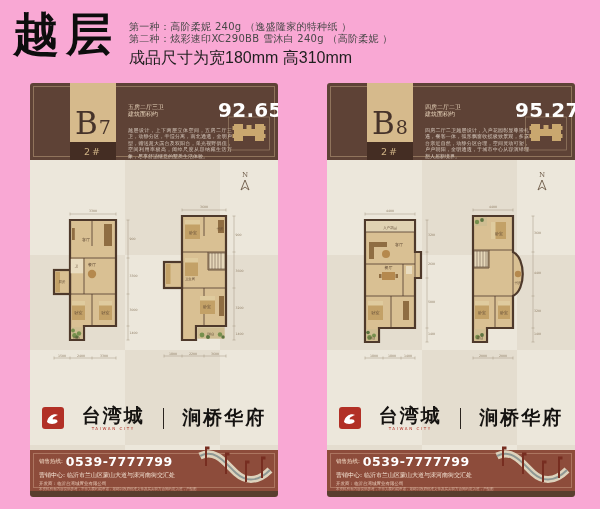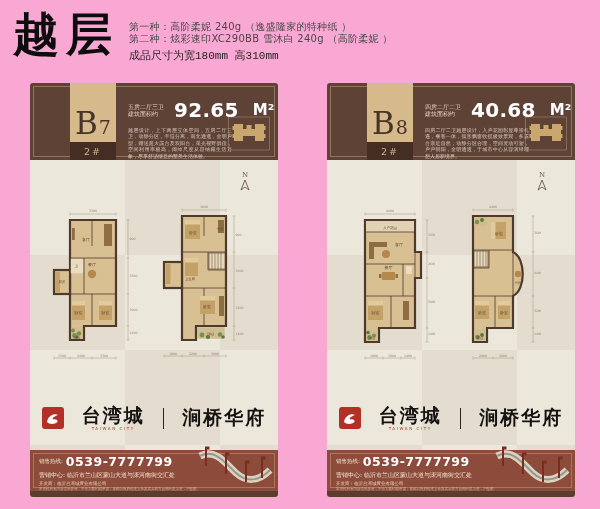--- a/index.html
+++ b/index.html
@@ -3,37 +3,37 @@
 <meta charset="utf-8">
 <style>
   html,body{margin:0;padding:0;background:#fff;}
   .page{position:relative;width:600px;height:509px;background:#f9a8d4;overflow:hidden;
         font-family:"DejaVu Sans",sans-serif;}
   
   .main-title{position:absolute;left:13px;top:8px;font-family:"DejaVu Serif",serif;
         font-weight:bold;font-size:46px;letter-spacing:7px;color:#0d0d0d;line-height:52px;}
   .specs{position:absolute;left:129px;top:21px;color:#3c3c3c;}
   .spec-line{font-size:10px;line-height:12px;color:#474747;letter-spacing:.3px;}
-  .spec-size{font-size:11px;color:#1f1f1f;margin-top:3px;font-family:Liberation Mono, monospace;}
+  .spec-size{font-size:16px;color:#1f1f1f;margin-top:3px;font-family:Liberation Sans, sans-serif;}
   
   .panel{position:absolute;top:83px;width:248px;height:414px;border-radius:3px;overflow:hidden;}
   .panel.left{left:30px;} .panel.right{left:327px;}
   .panel-header{position:absolute;left:0;top:0;width:100%;height:77px;background:#5e4236;}
   .header-border{position:absolute;inset:3px;border:1px solid rgba(219,193,150,.4);pointer-events:none;}
   .unit-tab{position:absolute;left:40px;top:0;width:46px;height:59px;background:#d6ba8c;
         display:flex;align-items:flex-end;justify-content:center;padding-bottom:4px;box-sizing:border-box;}
   .unit-letter{font-family:"DejaVu Serif",serif;font-size:31px;line-height:30px;color:#46332a;}
   .unit-number{font-family:"DejaVu Serif",serif;font-size:19px;line-height:22px;color:#46332a;margin-left:1px;}
   .block-tag{position:absolute;left:40px;top:59px;width:46px;height:19px;background:#442d23;
         color:#cfb285;font-size:9.5px;letter-spacing:2px;display:flex;align-items:center;justify-content:center;}
   .unit-info{position:absolute;left:98px;top:15px;right:56px;}
   .info-row{display:flex;align-items:center;}
   .rooms-wrap{font-size:6px;line-height:7.5px;color:#e8d4bb;white-space:nowrap;}
   .area-divider{width:1px;height:16px;background:rgba(255,255,255,.65);margin:0 5px;}
-  .area-value{font-size:20px;font-weight:bold;color:#ffffff;letter-spacing:.3px;white-space:nowrap;}
+  .area-value{font-size:20px;font-weight:bold;color:#ffffff;letter-spacing:.3px;white-space:nowrap;margin-left:44px;}
   .area-unit{font-size:15px;font-weight:bold;color:#ffffff;margin-left:14px;}
   .unit-desc{margin-top:5px;width:104px;font-size:5px;line-height:6.4px;color:rgba(255,246,235,.72);
         text-align:justify;}
   .keyplan{position:absolute;right:7px;top:30px;width:44px;height:40px;}
   
   .panel-body{position:absolute;left:0;top:77px;width:100%;height:290px;
         background-color:#ece7db;
         background-image:linear-gradient(45deg,#e4ddcf 25%,transparent 25%,transparent 75%,#e4ddcf 75%),
                          linear-gradient(45deg,#e4ddcf 25%,transparent 25%,transparent 75%,#e4ddcf 75%);
         background-size:190px 190px;background-position:0 0,95px 95px;}
@@ -264,21 +264,21 @@
         <span class="unit-number">8</span>
       </div>
       <div class="block-tag">2#</div>
       <div class="unit-info">
         <div class="info-row">
           <div class="rooms-wrap">
             <div>四房二厅二卫</div>
             <div>建筑面积约</div>
           </div>
           <div class="area-divider"></div>
-          <span class="area-value">40.68</span>
+          <span class="area-value">95.27</span>
           <span class="area-unit">M²</span>
         </div>
         <div class="unit-desc">四房二厅二卫越层设计，入户花园彰显尊崇礼遇，餐客一体，弧形飘窗收揽极致景观，多露台亲近自然，动静分区合理，空间灵动可塑，户户朝阳，全明通透，于城市中心从容演绎理想人居新境界。</div>
       </div>
       <svg class="keyplan" viewBox="0 0 44 40">
         <rect x="1.5" y="4" width="41" height="33" fill="none" stroke="rgba(225,200,160,.45)" stroke-width=".7"></rect>
         <rect x="7" y="11" width="9" height="17" fill="#c9a76f"></rect>
         <rect x="5.5" y="13" width="1.5" height="4" fill="#c9a76f"></rect>
         <rect x="5.5" y="21" width="1.5" height="4" fill="#c9a76f"></rect>
         <rect x="28" y="11" width="9" height="17" fill="#c9a76f"></rect>

